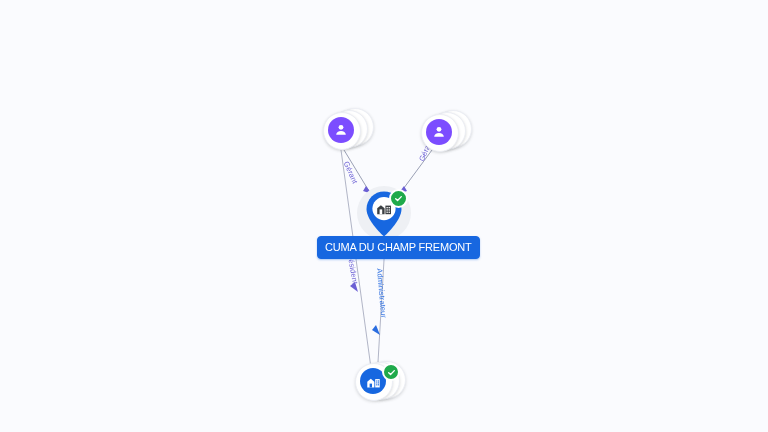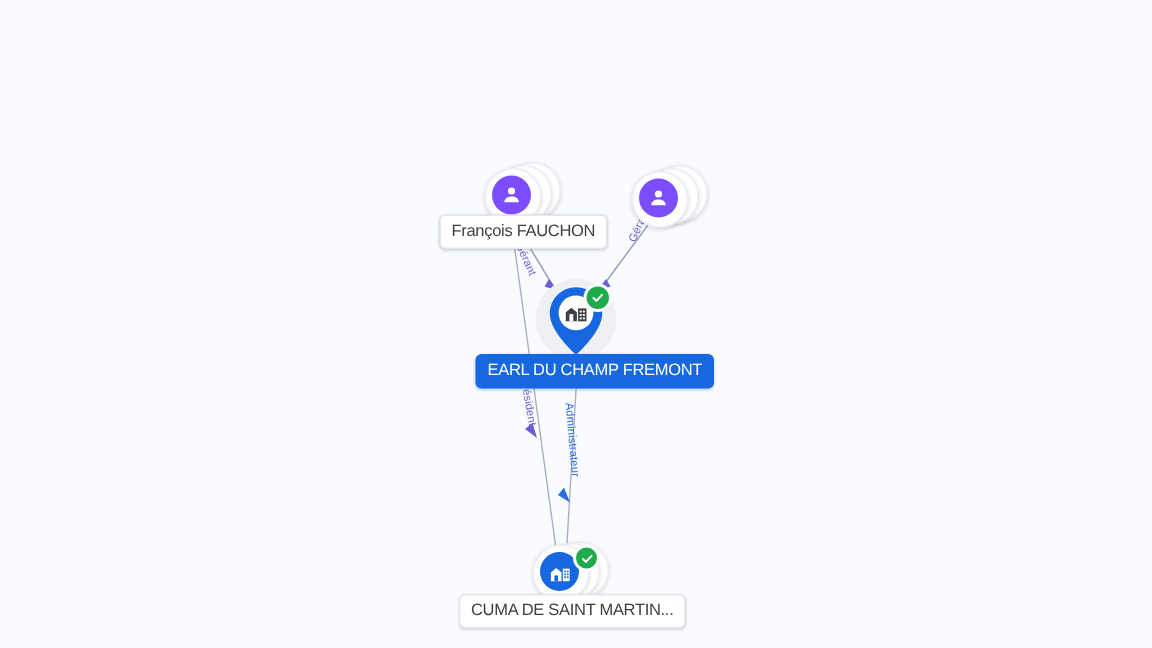--- a/index.html
+++ b/index.html
@@ -133,21 +133,20 @@
     <div class="card c3"></div>
     <div class="card c2"></div>
     <div class="card c1"></div>
     <div class="avatar">
       <svg width="16" height="16" viewBox="0 0 24 24" aria-hidden="true">
         <circle cx="12" cy="8" r="3.6" fill="#ffffff"></circle>
         <path d="M4.8 19.2c0-3.6 3.2-5.6 7.2-5.6s7.2 2 7.2 5.6z" fill="#ffffff"></path>
       </svg>
     </div>
   </div>
-  <div class="chip chip-white" style="left:293px;top:143px;">François FAUCHON</div>
 
   <div class="person" id="node-flavien" style="left:418px;top:108px;">
     <div class="card c3"></div>
     <div class="card c2"></div>
     <div class="card c1"></div>
     <div class="avatar">
       <svg width="16" height="16" viewBox="0 0 24 24" aria-hidden="true">
         <circle cx="12" cy="8" r="3.6" fill="#ffffff"></circle>
         <path d="M4.8 19.2c0-3.6 3.2-5.6 7.2-5.6s7.2 2 7.2 5.6z" fill="#ffffff"></path>
       </svg>
@@ -174,21 +173,21 @@
           <rect x="24.6" y="21.6" width="1.3" height="1.3"></rect>
         </g>
       </svg>
     </div>
     <div class="check">
       <svg width="9" height="9" viewBox="0 0 24 24" aria-hidden="true">
         <path d="M4.5 12.5l5 5 10-10.5" stroke="#ffffff" stroke-width="3.6" fill="none" stroke-linecap="round" stroke-linejoin="round"></path>
       </svg>
     </div>
   </div>
-  <div class="chip chip-blue" style="left:317px;top:236px;">EARL DU CHAMP FREMONT</div>
+  <div class="chip chip-blue" style="left:317px;top:236px;">CUMA DU CHAMP FREMONT</div>
 
   <div id="cuma-node">
     <div class="card k3"></div>
     <div class="card k2"></div>
     <div class="card k1"></div>
     <div class="disc">
       <svg width="17" height="17" viewBox="0 0 24 24" aria-hidden="true">
         <g fill="#ffffff">
           <path d="M3.2 20.4v-8.2l5.0-4.1 5.0 4.1v8.2z"></path>
           <rect x="14.4" y="8.6" width="6.4" height="11.8"></rect>
@@ -203,15 +202,14 @@
           <rect x="18.2" y="15.9" width="1.6" height="1.6"></rect>
         </g>
       </svg>
     </div>
     <div class="check">
       <svg width="9" height="9" viewBox="0 0 24 24" aria-hidden="true">
         <path d="M4.5 12.5l5 5 10-10.5" stroke="#ffffff" stroke-width="3.6" fill="none" stroke-linecap="round" stroke-linejoin="round"></path>
       </svg>
     </div>
   </div>
-  <div class="chip chip-white" style="left:306px;top:396px;">CUMA DE SAINT MARTIN...</div>
 
 </div>
 
 </body></html>

